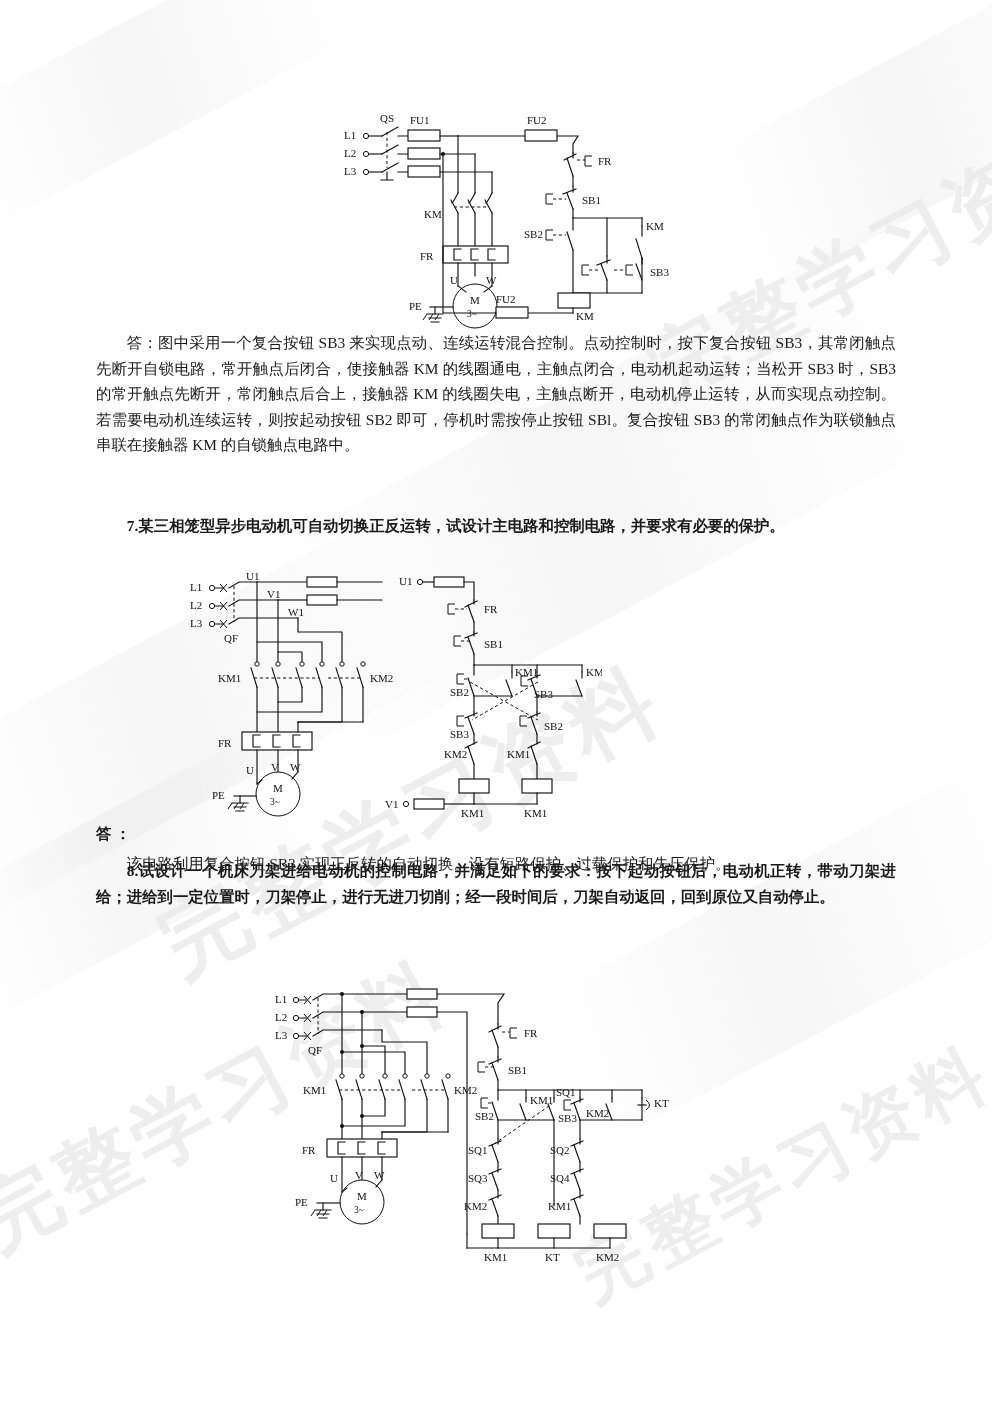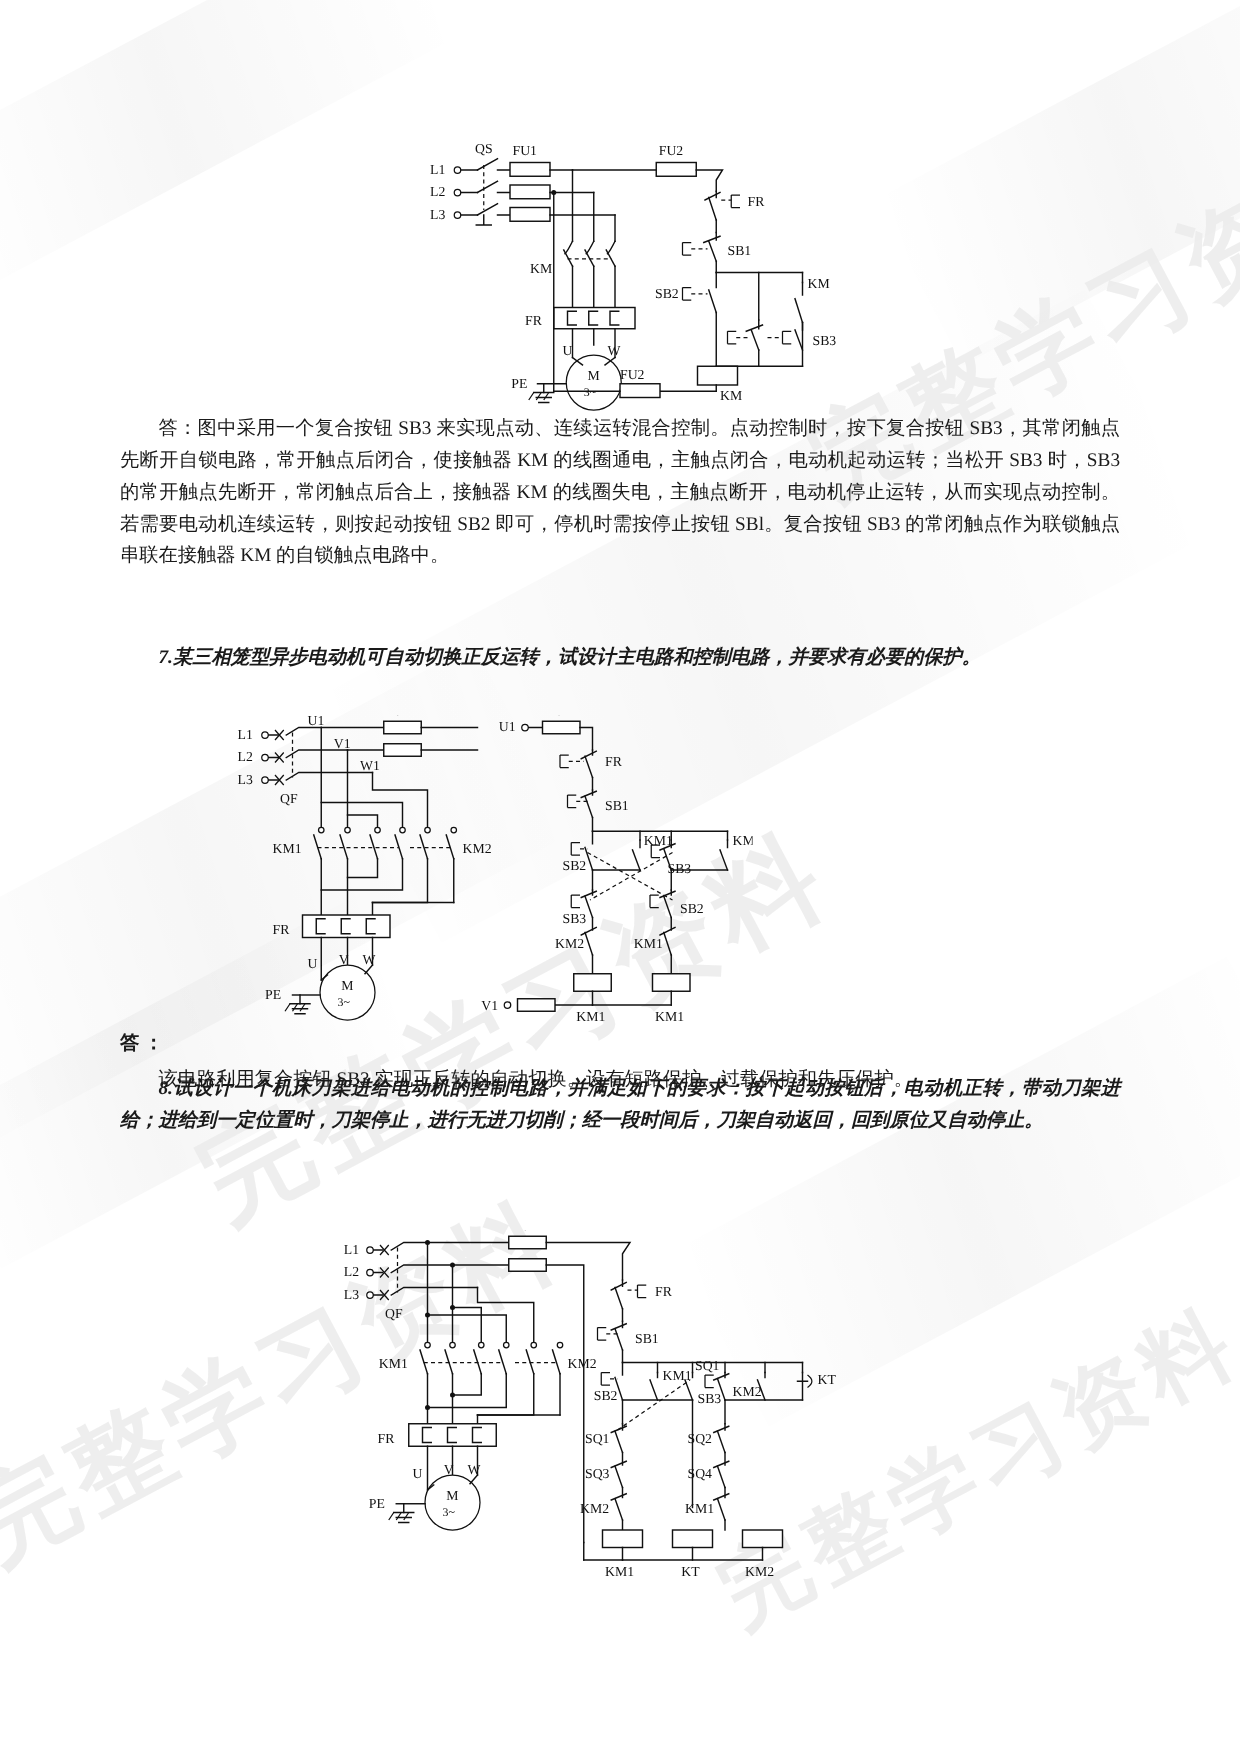--- a/index.html
+++ b/index.html
@@ -54,21 +54,20 @@
   }
   .para.indent { text-indent: 2em; }
   .q-head {
     position: absolute;
     font-size: 15.4px;
     line-height: 25.6px;
     font-weight: 700;
     text-align: justify;
     text-indent: 2em;
     z-index: 3;
-    font-style: italic;
   }
   .ans-label {
     position: absolute;
     font-size: 15.4px;
     font-weight: 700;
     z-index: 3;
   }
   .latin { font-family: "Liberation Serif", serif; }
 
   

